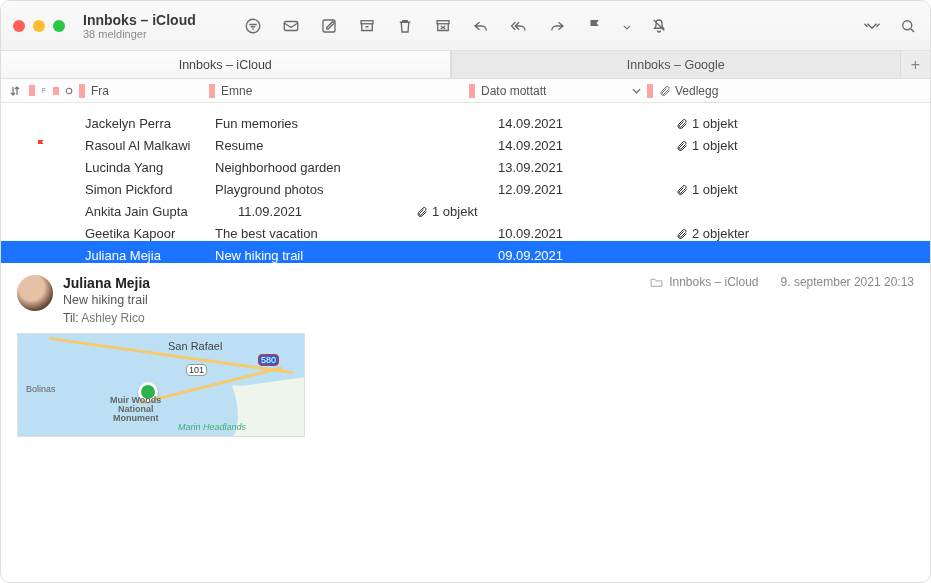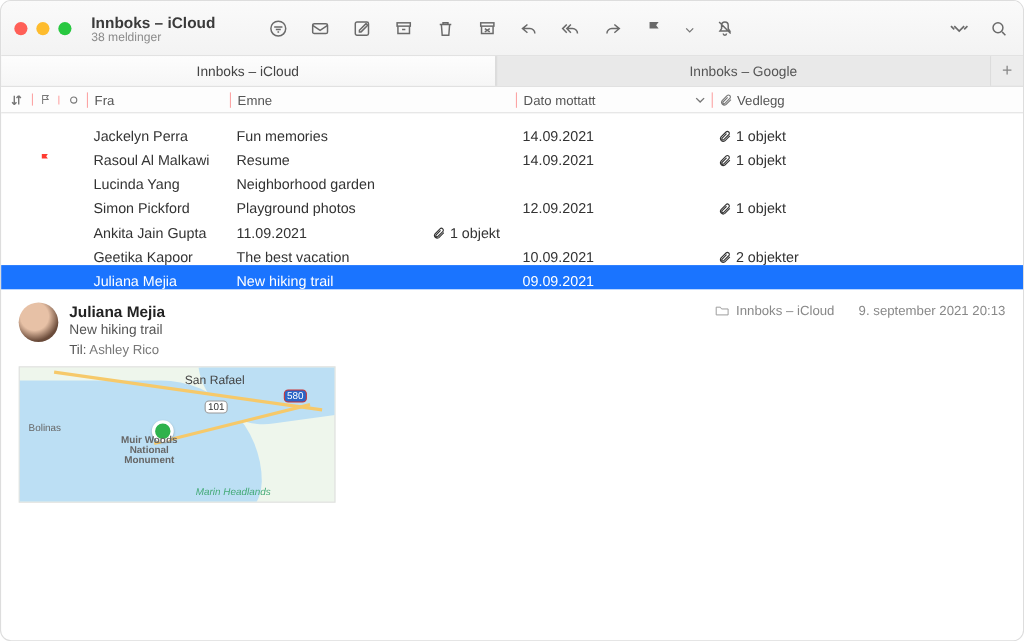--- a/index.html
+++ b/index.html
@@ -60,21 +60,21 @@
 
 .colrow {
   display: flex;
   align-items: center;
   height: 24px;
   border-bottom: 1px solid #e2e2e2;
   font-size: 12px;
   color: #555;
   background: #fdfdfd;
 }
-.colrow > div { padding: 0 6px; border-left: 1px solid #fca5a5; display: flex; align-items: center; gap: 4px; }
+.colrow > div { padding: 0 6px; border-left: 6px solid #fca5a5; display: flex; align-items: center; gap: 4px; }
 .colrow > div:first-child { border-left: none; }
 .c-sort { width: 28px; justify-content: center; }
 .c-flag { width: 24px; justify-content: center; }
 .c-dot  { width: 26px; justify-content: center; }
 .c-from { width: 130px; }
 .c-subject { width: 260px; }
 .c-date { width: 178px; }
 .c-date .spacer { flex:1; }
 .c-attach { flex: 1; }
 
@@ -86,21 +86,21 @@
   font-size: 13px;
   padding-left: 0;
 }
 .msgrow.selected { background: #1a74ff; color: #fff; }
 .msgrow > div { padding: 0 6px; overflow: hidden; white-space: nowrap; text-overflow: ellipsis; }
 .m-sort { width: 28px; }
 .m-flag { width: 24px; text-align: center; }
 .m-dot  { width: 26px; }
 .m-from { width: 130px; }
 .m-subject { width: 260px; }
-.m-date { width: 178px; }
+.m-date { width: 178px; margin-left: 23px; }
 .m-attach { flex: 1; display: flex; align-items: center; gap: 4px; }
 .msglist { padding-top: 6px; }
 .clip { width: 12px; height: 12px; display:inline-block; }
 .m-flag svg { width: 12px; height: 12px; }
 
 
 .preview { padding: 12px 16px 0 16px; }
 .phead { display: flex; }
 .avatar { width: 36px; height: 36px; border-radius: 50%; background: radial-gradient(circle at 40% 35%, #e7c1a6 0 40%, #6a4b3a 70%); margin-right: 10px; flex-shrink: 0; }
 .phead-main { flex: 1; }
@@ -111,21 +111,21 @@
 .phead-right { text-align: right; color: #888; font-size: 12px; }
 .phead-right .box { display: flex; align-items: center; gap: 6px; justify-content: flex-end; }
 .phead-right .folder-ic { width: 13px; height: 11px; }
 .pbody { margin-top: 30px; font-size: 13px; color: #222; line-height: 1.5; }
 .pbody p { margin-bottom: 14px; }
 
 
 .map {
   margin-top: 8px;
   width: 288px;
-  height: 124px;
+  height: 104px;
   position: relative;
   overflow: hidden;
   background: #eef6ec;
   border: 1px solid #e0e0e0;
 }
 .map .water { position: absolute; left: -30px; bottom: -20px; width: 250px; height: 130px; background: #bcdff4; border-radius: 0 120px 50px 0; }
 .map .water2 { position: absolute; right: -20px; top: -10px; width: 140px; height: 60px; background: #bcdff4; border-radius: 0 0 0 120px; transform: rotate(-8deg); }
 .map .road { position: absolute; left: 30px; top: 20px; right: 10px; height: 3px; background: #f6c96a; transform: rotate(8deg); }
 .map .road2 { position: absolute; left: 120px; top: 50px; right: 20px; height: 3px; background: #f6c96a; transform: rotate(-14deg); }
 .map .marker { position: absolute; left: 120px; top: 48px; width: 20px; height: 20px; background: #2fb24c; border: 3px solid #fff; border-radius: 50%; box-shadow: 0 1px 2px rgba(0,0,0,.3); }
@@ -315,20 +315,21 @@
         </svg>
         <span>1 objekt</span>
       </div>
     </div>
     <div class="msgrow">
       <div class="m-sort"></div>
       <div class="m-flag"></div>
       <div class="m-dot"></div>
       <div class="m-from">Lucinda Yang</div>
       <div class="m-subject">Neighborhood garden</div>
+      <div class="m-date">13.09.2021</div>
       <div class="m-attach"></div>
     </div>
     <div class="msgrow">
       <div class="m-sort"></div>
       <div class="m-flag"></div>
       <div class="m-dot"></div>
       <div class="m-from">Simon Pickford</div>
       <div class="m-subject">Playground photos</div>
       <div class="m-date">12.09.2021</div>
       <div class="m-attach">

